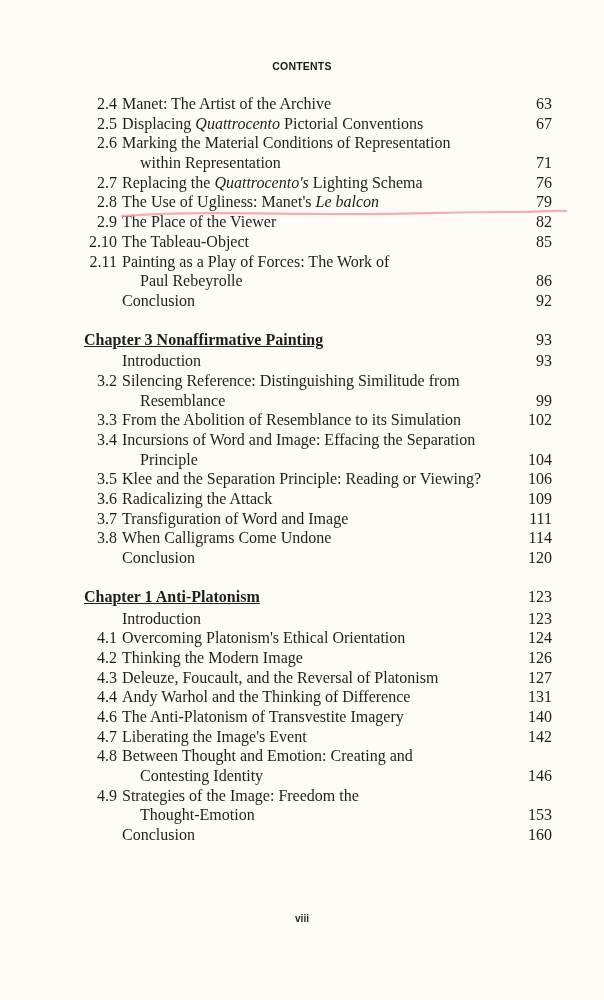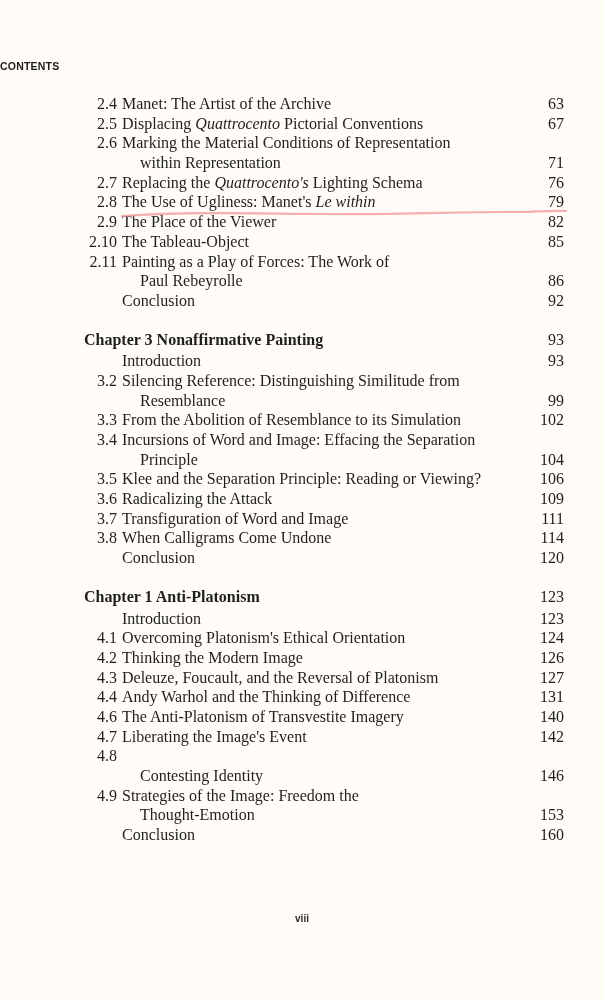--- a/index.html
+++ b/index.html
@@ -13,21 +13,21 @@
       position: relative;
       overflow: hidden;
       font-family: "Liberation Serif", "DejaVu Serif", serif;
       color: #1e1e1e;
     }
     .page-heading {
       position: absolute;
       top: 60px;
       left: 0;
       width: 604px;
-      text-align: left;
+      text-align: center;
       font-family: "Liberation Sans", "DejaVu Sans", sans-serif;
       font-weight: bold;
       font-size: 10.5px;
       letter-spacing: 0.2px;
       color: #1a1a1a;
     }
     .toc {
       position: absolute;
       top: 94px;
       left: 84px;
@@ -50,29 +50,30 @@
       left: 38px;
     }
     .row.cont .title {
       left: 56px;
     }
     .row.intro .title {
       left: 38px;
     }
     .row .page {
       position: absolute;
-      right: 0;
+      right: 12px;
       text-align: left;
     }
     .row.chapter {
       font-weight: bold;
       margin-top: 19px;
     }
     .row.chapter .title {
       left: 0;
+      text-decoration: underline;
     }
     .row.chapter .page {
       font-weight: normal;
     }
     .row.after-chapter {
       margin-top: 2px;
     }
     i { font-style: italic; }
     .highlight {
       position: absolute;
@@ -119,21 +120,21 @@
     <span class="title">within Representation</span>
     <span class="page">71</span>
   </div>
   <div class="row">
     <span class="num">2.7</span>
     <span class="title"><span>Replacing the </span><i>Quattrocento's</i><span> Lighting Schema</span></span>
     <span class="page">76</span>
   </div>
   <div class="row">
     <span class="num">2.8</span>
-    <span class="title"><span>The Use of Ugliness: Manet's </span><i>Le within</i></span>
+    <span class="title"><span>The Use of Ugliness: Manet's </span><i>Le balcon</i></span>
     <span class="page">79</span>
   </div>
   <div class="row">
     <span class="num">2.9</span>
     <span class="title">The Place of the Viewer</span>
     <span class="page">82</span>
   </div>
   <div class="row">
     <span class="num">2.10</span>
     <span class="title">The Tableau-Object</span>
@@ -239,20 +240,21 @@
     <span class="title">The Anti-Platonism of Transvestite Imagery</span>
     <span class="page">140</span>
   </div>
   <div class="row">
     <span class="num">4.7</span>
     <span class="title">Liberating the Image's Event</span>
     <span class="page">142</span>
   </div>
   <div class="row">
     <span class="num">4.8</span>
+    <span class="title">Between Thought and Emotion: Creating and</span>
   </div>
   <div class="row cont">
     <span class="title">Contesting Identity</span>
     <span class="page">146</span>
   </div>
   <div class="row">
     <span class="num">4.9</span>
     <span class="title">Strategies of the Image: Freedom the</span>
   </div>
   <div class="row cont">

